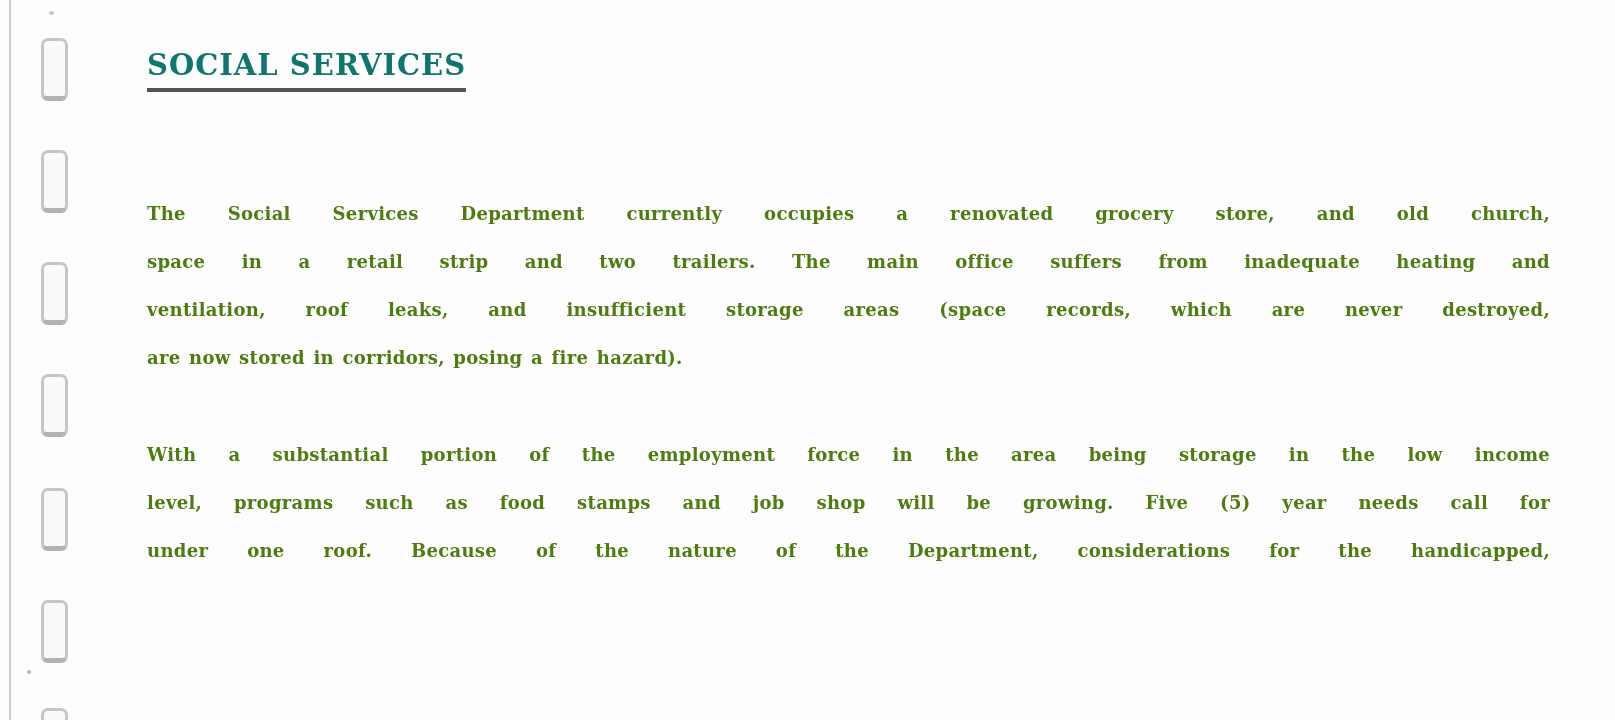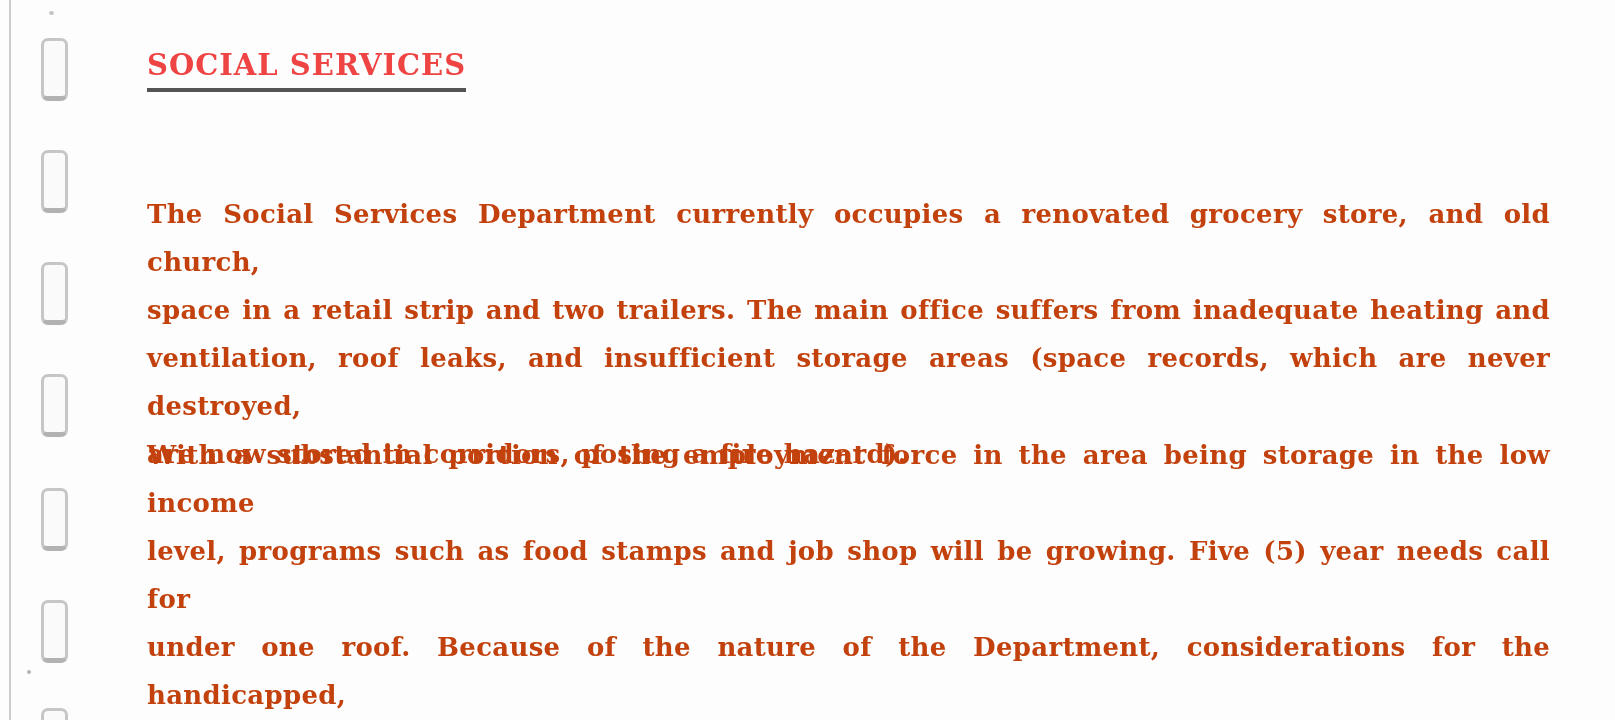--- a/index.html
+++ b/index.html
@@ -42,40 +42,40 @@
     font-weight: 700;
   }
   .heading-wrap {
     position: absolute;
     top: 48px; left: 0;
   }
   .heading {
     display: inline-block;
     font-size: 29px;
     letter-spacing: 1px;
-    color: #ef4444;
+    color: #0f766e;
     padding-bottom: 6px;
     border-bottom: 4px solid #545454;
     white-space: nowrap;
   }
   .para {
     position: absolute;
     left: 0;
     width: 100%;
   }
   .para.p1 { top: 190px; }
   .para.p2 { top: 431px; }
   .line {
-    font-size: 26px;
+    font-size: 18px;
     line-height: 48px;
     letter-spacing: 0.3px;
     word-spacing: 2px;
     text-align: justify;
     text-align-last: justify;
-    color: #c2410c;
+    color: #4d7c0f;
   }
   .line.last {
     text-align: center;
     text-align-last: left;
   }
 </style>
 </head>
 <body>
 
 <div class="page">

